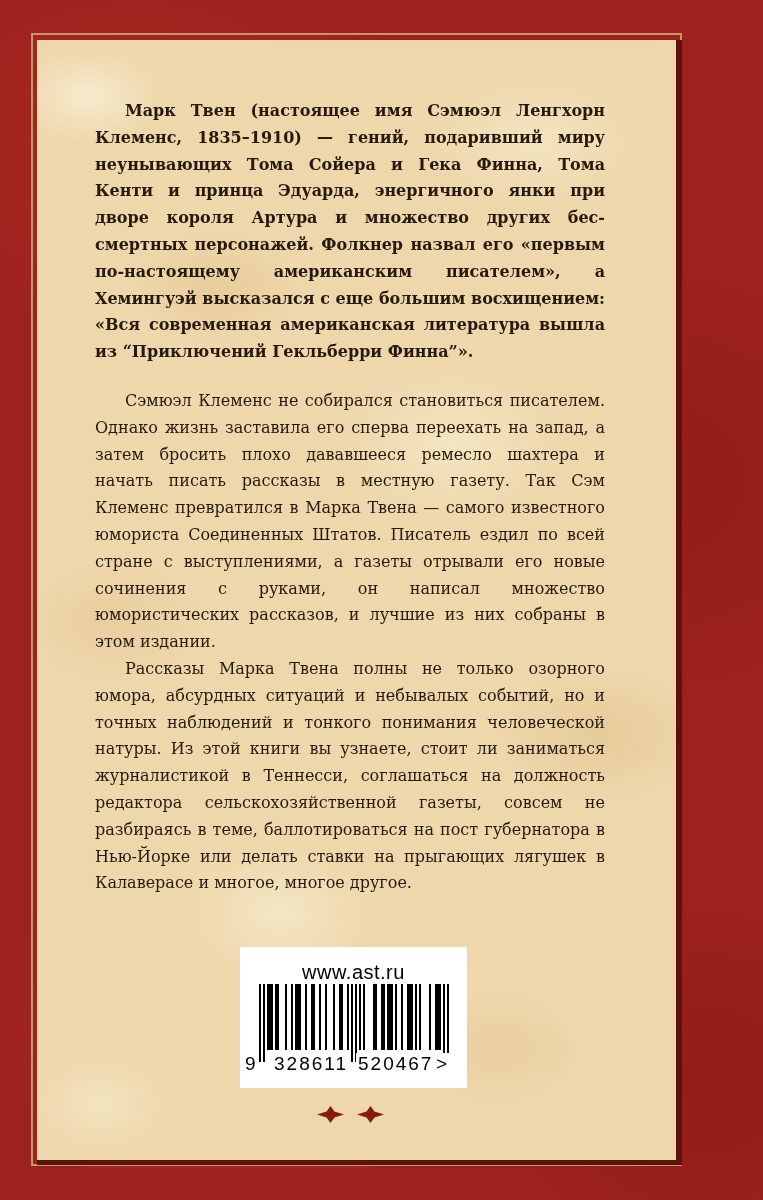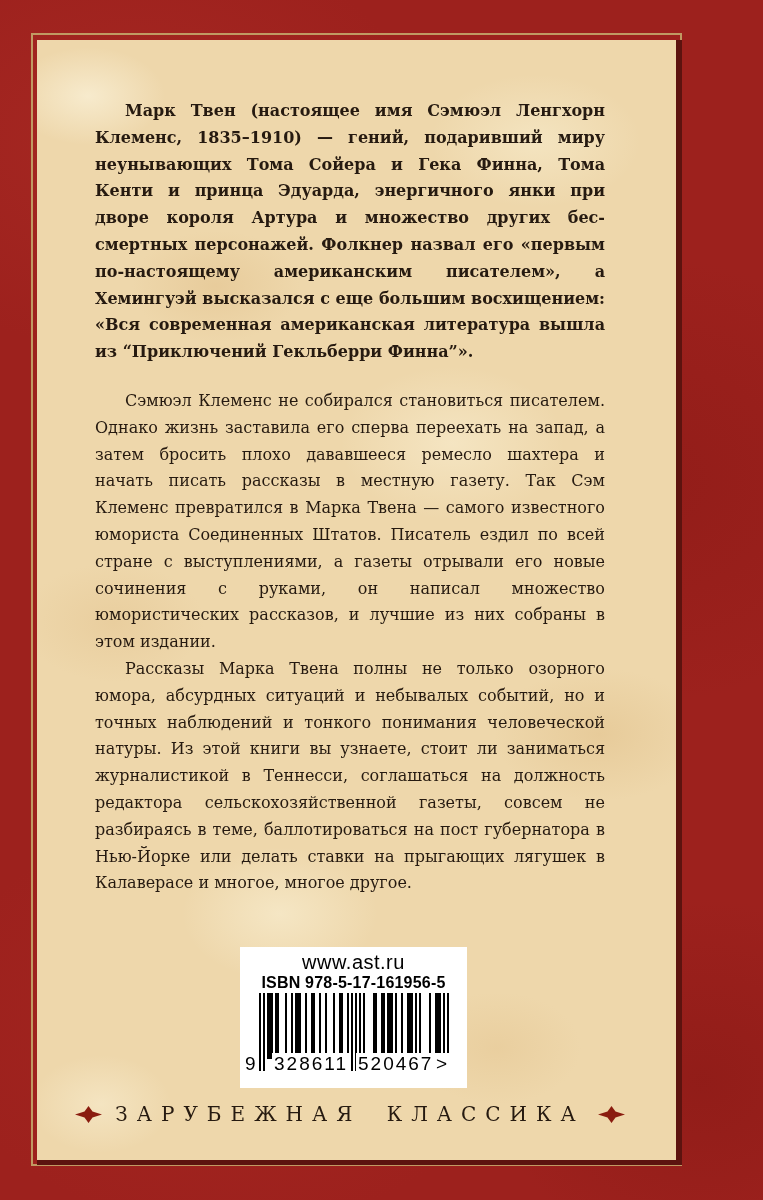--- a/index.html
+++ b/index.html
@@ -40,21 +40,21 @@
   .text-block p{
     margin:0;font-size:16px;line-height:26.8px;text-align:justify;
     text-indent:30px;hyphens:manual;
   }
   .text-block p.lead{font-weight:bold;margin-bottom:22px;}
   .barcode-box{
     position:absolute;left:203px;top:907px;width:227px;height:141px;
     background:#ffffff;color:#000;
     font-family:"Liberation Sans", sans-serif;text-align:center;
   }
-  .bc-www{margin-top:5px;font-size:20px;line-height:21px;letter-spacing:.5px;}
+  .bc-www{margin-top:15px;font-size:20px;line-height:21px;letter-spacing:.5px;}
   .bc-isbn{font-size:16px;line-height:19px;font-weight:bold;letter-spacing:.2px;}
   .bc-svg{display:block;margin:1px auto 0;}
   .bc-digits{
     position:absolute;left:0;top:106px;width:100%;height:22px;
     font-size:19px;line-height:22px;text-align:left;
   }
   .bc-digits span{position:absolute;top:0;background:#ffffff;padding:0 2px;}
   .bc-d-first{left:3px;}
   .bc-d-g1{left:32px;letter-spacing:2px;}
   .bc-d-g2{left:116px;letter-spacing:2px;}
@@ -77,21 +77,20 @@
 <div class="panel">
 
   <div class="text-block">
     <p class="lead">Марк Твен (настоящее имя Сэмюэл Ленгхорн Клеменс, 1835–1910) — гений, подаривший миру неунывающих Тома Сойера и Гека Финна, Тома Кенти и принца Эдуарда, энергичного янки при дворе короля Артура и множество других бес­смертных персонажей. Фолкнер назвал его «пер­вым по-настоящему американским писателем», а Хемингуэй высказался с еще большим восхище­нием: «Вся современная американская литерату­ра вышла из “Приключений Гекльберри Финна”».</p>
     <p>Сэмюэл Клеменс не собирался становиться писа­телем. Однако жизнь заставила его сперва переехать на запад, а затем бросить плохо дававшееся ремесло шахтера и начать писать рассказы в местную газету. Так Сэм Клеменс превратился в Марка Твена — самого известного юмориста Соединенных Штатов. Писа­тель ездил по всей стране с выступлениями, а газеты отрывали его новые сочинения с руками, он написал множество юмористических рассказов, и лучшие из них собраны в этом издании.</p>
     <p>Рассказы Марка Твена полны не только озорного юмора, абсурдных ситуаций и небывалых событий, но и точных наблюдений и тонкого понимания человеческой натуры. Из этой книги вы узнаете, стоит ли заниматься журналистикой в Теннесси, соглашаться на должность редактора сельскохозяй­ственной газеты, совсем не разбираясь в теме, бал­лотироваться на пост губернатора в Нью-Йорке или делать ставки на прыгающих лягушек в Калаверасе и многое, многое другое.</p>
   </div>
 
   <div class="barcode-box">
     <div class="bc-www">www.ast.ru</div>
-    <div class="bc-isbn">ISBN 978-5-17-161956-5</div>
     <svg id="ean-svg" class="bc-svg" width="190" height="78" viewBox="0 0 190 78">
         <rect x="0" y="0" width="2" height="78" fill="#000"></rect>
         <rect x="4" y="0" width="2" height="78" fill="#000"></rect>
         <rect x="8" y="0" width="2" height="66" fill="#000"></rect>
         <rect x="10" y="0" width="2" height="66" fill="#000"></rect>
         <rect x="12" y="0" width="2" height="66" fill="#000"></rect>
         <rect x="16" y="0" width="2" height="66" fill="#000"></rect>
         <rect x="18" y="0" width="2" height="66" fill="#000"></rect>
         <rect x="26" y="0" width="2" height="66" fill="#000"></rect>
         <rect x="32" y="0" width="2" height="66" fill="#000"></rect>
@@ -137,19 +136,18 @@
       <span class="bc-d-g1">328611</span>
       <span class="bc-d-g2">520467</span>
       <span class="bc-d-suffix">&gt;</span>
     </div>
   </div>
 
   <div class="series">
     <svg class="orn" viewBox="0 0 27 17">
       <polygon points="0,8.5 9.5,5.6 13.5,0 17.5,5.6 27,8.5 17.5,11.4 13.5,17 9.5,11.4" fill="#8a1c0f"></polygon>
     </svg>
-    <span class="series-label">ЗАРУБЕЖНАЯ КЛАССИКА</span>
     <svg class="orn" viewBox="0 0 27 17">
       <polygon points="0,8.5 9.5,5.6 13.5,0 17.5,5.6 27,8.5 17.5,11.4 13.5,17 9.5,11.4" fill="#8a1c0f"></polygon>
     </svg>
   </div>
 
 </div>
 
 </body></html>

